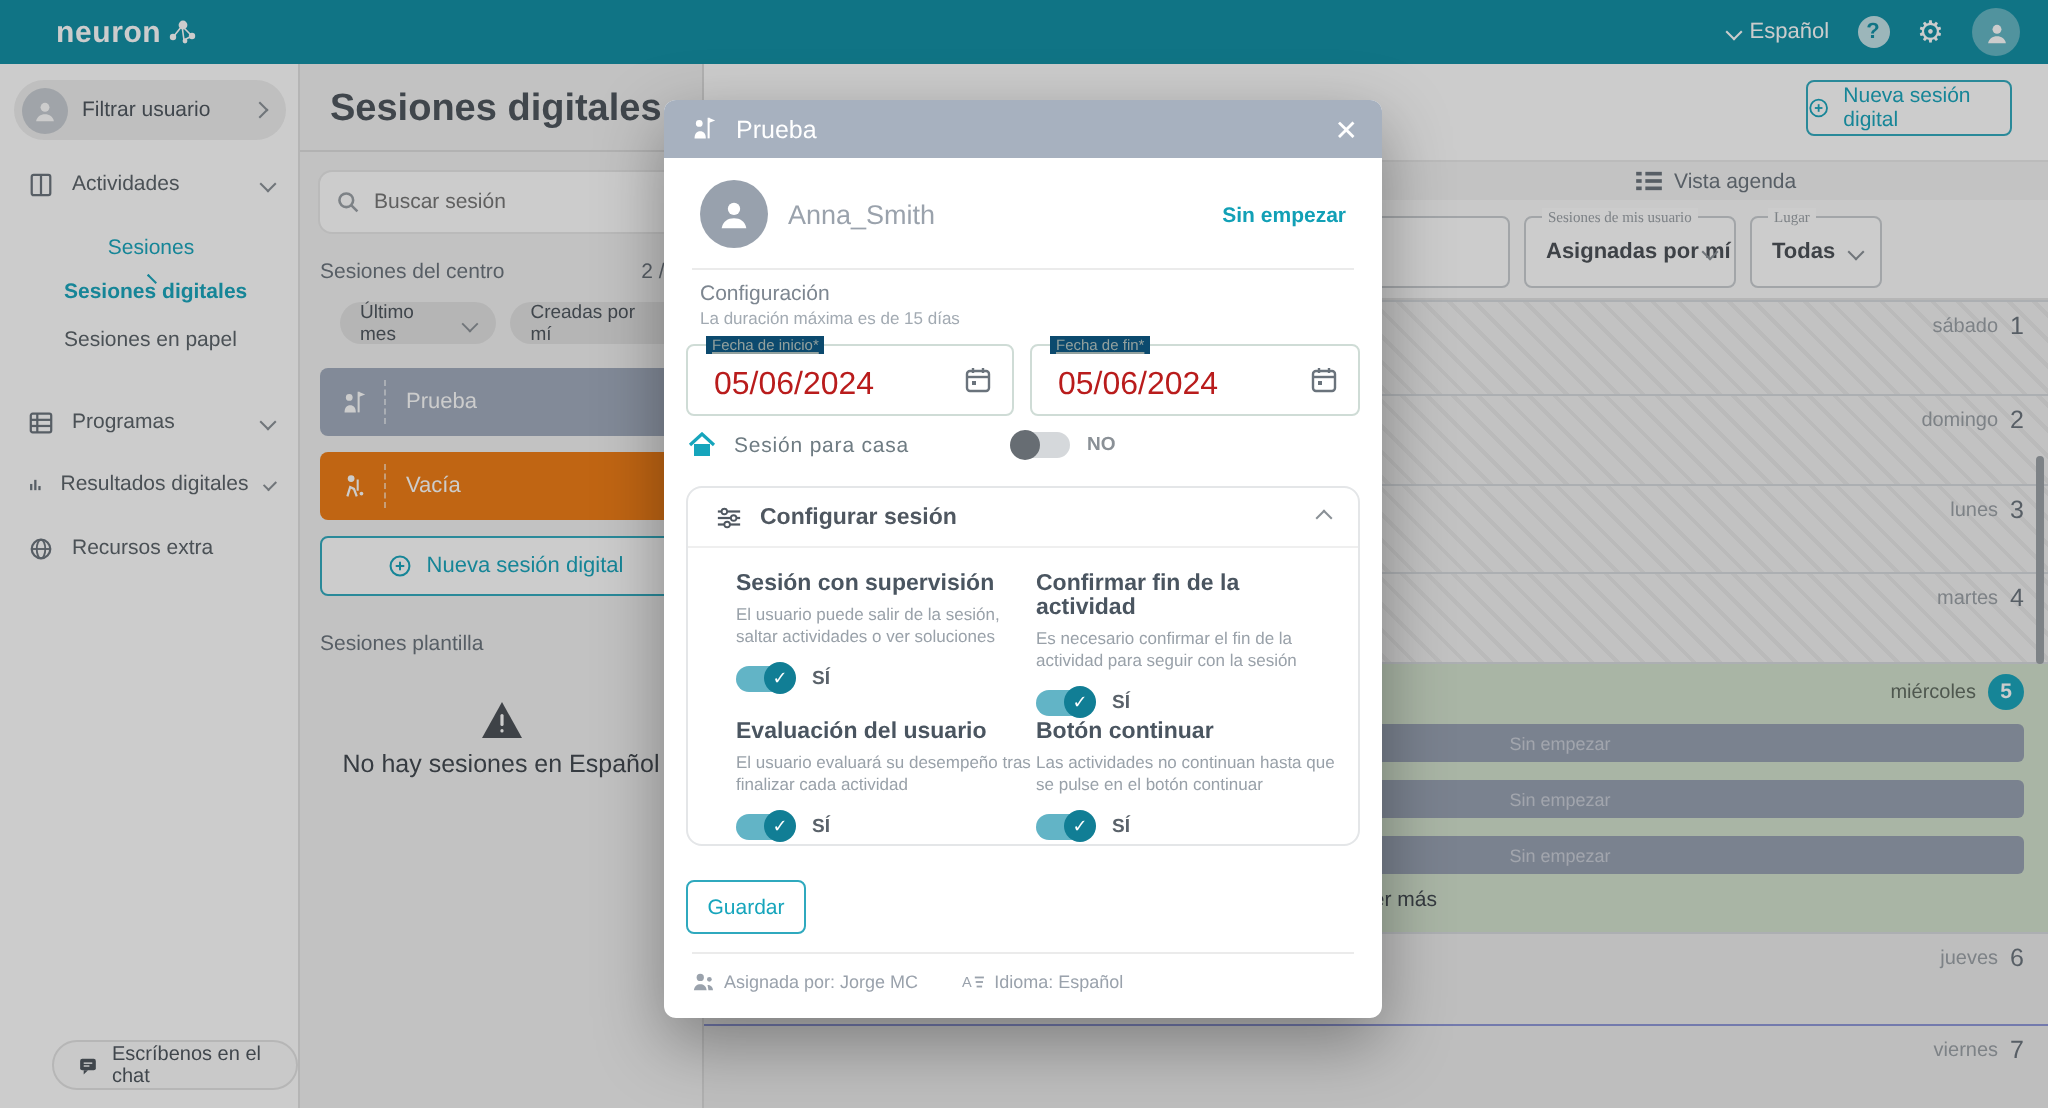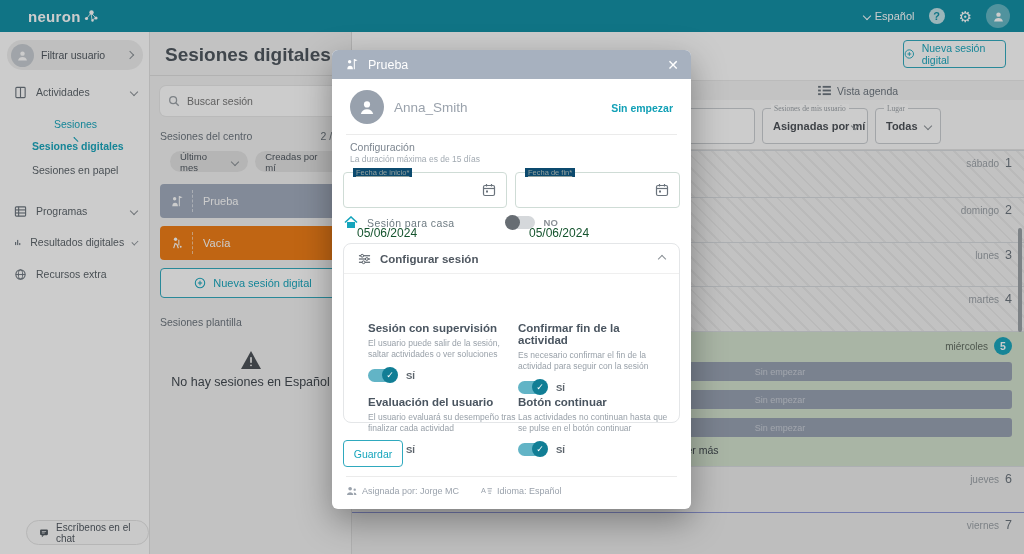--- a/index.html
+++ b/index.html
@@ -82,34 +82,34 @@
   .modal-title { font-size:12.5px; flex:1; }
   .modal-close { font-size:14px; cursor:pointer; line-height:1; }
   .m-avatar { position:absolute; left:18px; top:40px; width:34px; height:34px; border-radius:50%; background:#98a1ad; display:flex; align-items:center; justify-content:center; }
   .m-user { position:absolute; left:62px; top:50px; font-size:13.5px; color:#9aa2ac; }
   .m-status { position:absolute; right:18px; top:52px; font-size:10.5px; font-weight:bold; color:#12a0b6; cursor:pointer; }
   .m-div { position:absolute; left:14px; right:14px; border-top:1px solid #ebebeb; }
   .m-cfg-title { position:absolute; left:18px; top:91px; font-size:10.5px; color:#7d8690; }
   .m-cfg-sub { position:absolute; left:18px; top:104px; font-size:8.5px; color:#a2aab2; }
   .date-box { position:absolute; top:122px; height:36px; border:1px solid #cfdcd6; border-radius:4px; background:#fff; }
   .date-box .lab { position:absolute; top:-5px; left:9px; font-size:7.5px; color:#93a19e; background:#0c4a6e; padding:0 3px; white-space:nowrap;text-decoration:underline; }
-  .date-box .val { position:absolute; left:13px; top:11px; font-size:12px; color:#14532d;margin-top:42px; }
+  .date-box .val { position:absolute; left:13px; top:11px; font-size:16px; color:#b91c1c; }
   .date-box .cal-ic { position:absolute; right:10px; top:10px; }
   .home-row { position:absolute; left:12px; top:166px; display:flex; align-items:center; gap:9px; }
   .home-lbl { font-size:10.5px; color:#6e7b82; letter-spacing:.4px; }
   .toggle { width:29px; height:13px; border-radius:7px; position:relative; cursor:pointer; flex-shrink:0; }
   .toggle.off { background:#d5d8db; }
   .toggle.off .knob { position:absolute; left:-1px; top:-1.5px; width:15px; height:15px; border-radius:50%; background:#676d73; }
   .toggle.on { background:#62b4c6; }
   .toggle.on .knob { position:absolute; right:-1px; top:-1.5px; width:16px; height:16px; border-radius:50%; background:#117e95; color:#fff; font-size:9px; display:flex; align-items:center; justify-content:center; }
   .tog-state { font-size:9.5px; color:#8a9096; font-weight:bold; }
   .cfg-panel { position:absolute; left:11px; top:193px; width:337px; height:180px; border:1px solid #e4e6e8; border-radius:8px; background:#fff; }
   .cfg-head { position:absolute; left:0; right:0; top:0; height:30px; display:flex; align-items:center; gap:9px; padding:0 14px; border-bottom:1px solid #efefef; cursor:pointer; }
   .cfg-head .ttl { flex:1; font-size:11.5px; font-weight:600; color:#4f5760; }
-  .setting { position:absolute; width:150px;margin-top:36px; }
+  .setting { position:absolute; width:150px; }
   .setting .ttl { font-size:11.5px; font-weight:600; color:#4a5560; }
   .setting .desc { margin-top:4px; font-size:8.5px; line-height:1.35; color:#99a1a9; }
   .setting .tog-row { margin-top:8px; display:flex; align-items:center; gap:9px; }
   .setting .tog-row .tog-state { color:#5a626a; }
   .save-btn { position:absolute; left:11px; top:390px; width:60px; height:27px; font-size:10.5px; }
   .m-footer { position:absolute; left:14px; top:436px; display:flex; align-items:center; gap:22px; font-size:9px; color:#9aa2ac; }
   .m-footer .fitem { display:flex; align-items:center; gap:5px; }
   svg { display:block; }
 </style>
 </head>

